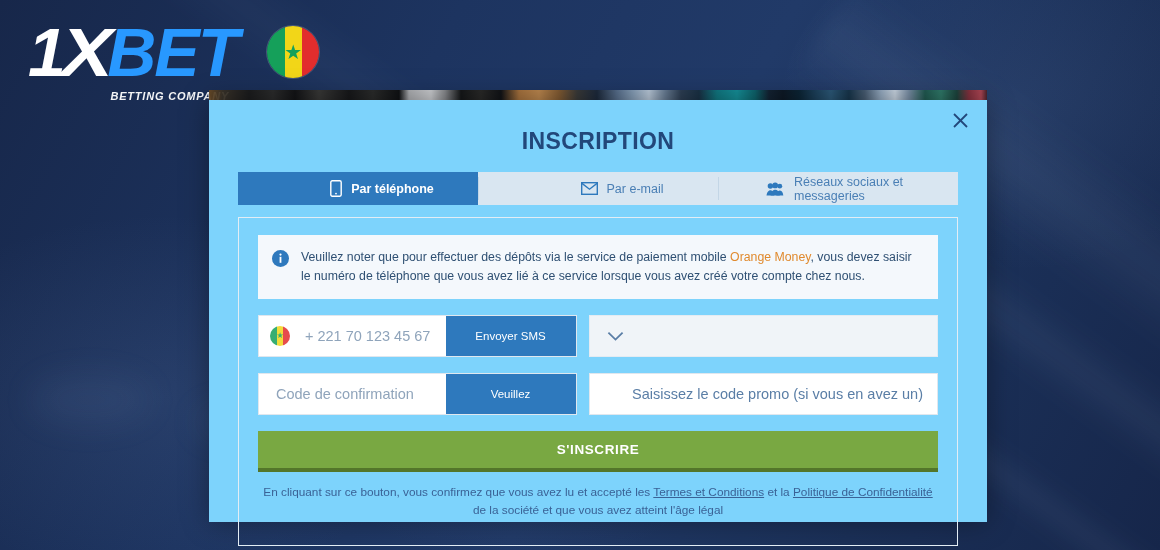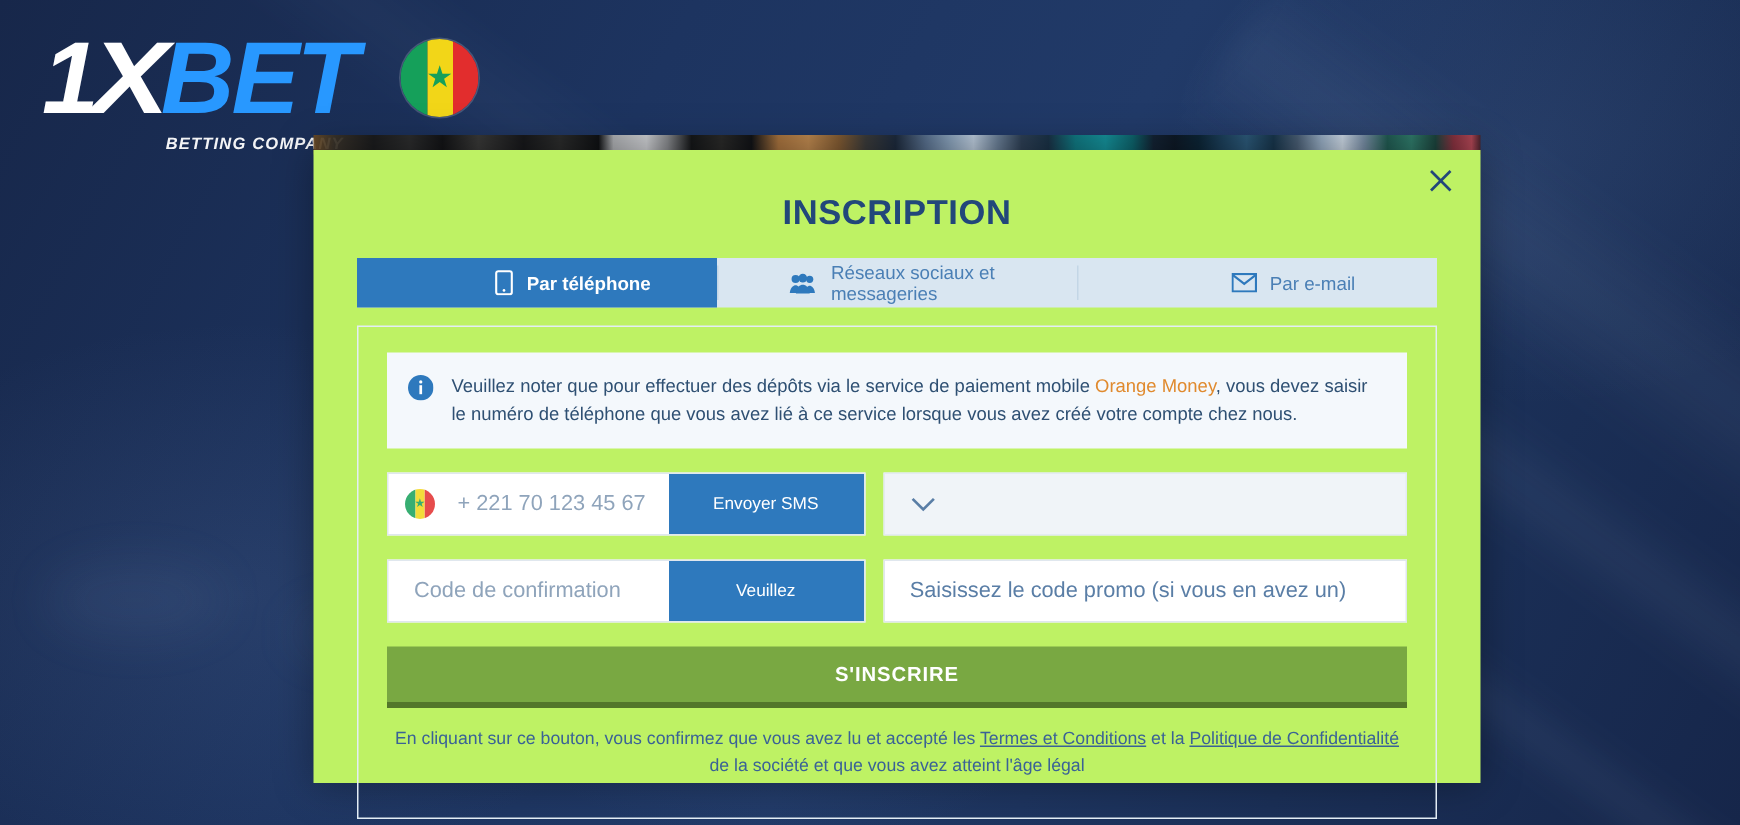--- a/index.html
+++ b/index.html
@@ -142,21 +142,21 @@
     opacity: .92;
   }
 
   
   .modal {
     position: absolute;
     left: 209px;
     top: 100px;
     width: 778px;
     height: 422px;
-    background: #bef264;
+    background: #7dd3fc;
     z-index: 10;
     box-shadow: 0 0 26px rgba(0,0,0,.35);
   }
   .close-btn {
     position: absolute;
     right: 14px;
     top: 7px;
     width: 26px;
     height: 26px;
     display: flex;
@@ -313,20 +313,21 @@
   .promo-group {
     flex: 1 1 0;
     display: flex;
     align-items: center;
     height: 42px;
     background: #ffffff;
     border: 1px solid #e0e7ee;
     box-sizing: border-box;
     padding: 0 14px 0 17px;
     overflow: hidden;
+    text-align: right;
   }
   .promo-text {
     font-size: 14.5px;
     color: #5a7ea6;
     white-space: nowrap;
     overflow: hidden;
     text-overflow: ellipsis;
     width: 100%;
   }
 
@@ -407,40 +408,40 @@
           <svg width="12" height="17" viewBox="0 0 12 17">
             <rect x="0.8" y="0.8" width="10.4" height="15.4" rx="1.4" fill="none" stroke="#ffffff" stroke-width="1.4"></rect>
             <circle cx="6" cy="13.6" r="0.9" fill="#ffffff"></circle>
           </svg>
         </span>
         <span>Par téléphone</span>
       </div>
 
       <div class="tab">
         <span class="tab-icon">
+          <svg width="17" height="13" viewBox="0 0 17 13">
+            <rect x="0.7" y="0.7" width="15.6" height="11.6" fill="none" stroke="#2e79bd" stroke-width="1.4"></rect>
+            <path d="M1 1.4 L8.5 7.2 L16 1.4" fill="none" stroke="#2e79bd" stroke-width="1.4"></path>
+          </svg>
+        </span>
+        <span>Par e-mail</span>
+      </div>
+
+      <div class="tab">
+        <span class="tab-icon">
           <svg width="19" height="14" viewBox="0 0 19 14">
             <circle cx="4.4" cy="4" r="2.7" fill="#2e79bd"></circle>
             <circle cx="13.8" cy="4.2" r="2.4" fill="#2e79bd"></circle>
             <circle cx="9.2" cy="3.4" r="2.9" fill="#2e79bd"></circle>
             <path d="M0.5 13.4 C0.9 9.6 3 8.2 4.4 8.2 C5.8 8.2 7.9 9.6 8.3 13.4 Z" fill="#2e79bd"></path>
             <path d="M10.3 13.4 C10.7 9.8 12.5 8.5 13.8 8.5 C15.1 8.5 16.9 9.8 17.3 13.4 Z" fill="#2e79bd"></path>
             <path d="M4.6 13.6 C5 9.4 7.3 7.8 9.2 7.8 C11.1 7.8 13.4 9.4 13.8 13.6 Z" fill="#2e79bd"></path>
           </svg>
         </span>
         <span>Réseaux sociaux et messageries</span>
-      </div>
-
-      <div class="tab">
-        <span class="tab-icon">
-          <svg width="17" height="13" viewBox="0 0 17 13">
-            <rect x="0.7" y="0.7" width="15.6" height="11.6" fill="none" stroke="#2e79bd" stroke-width="1.4"></rect>
-            <path d="M1 1.4 L8.5 7.2 L16 1.4" fill="none" stroke="#2e79bd" stroke-width="1.4"></path>
-          </svg>
-        </span>
-        <span>Par e-mail</span>
       </div>
     </div>
 
     <div class="form-card">
 
       <div class="notice">
         <span class="notice-icon">
           <svg width="17" height="17" viewBox="0 0 17 17">
             <circle cx="8.5" cy="8.5" r="8.5" fill="#2e79bd"></circle>
             <rect x="7.6" y="6.8" width="1.8" height="6" fill="#ffffff"></rect>

